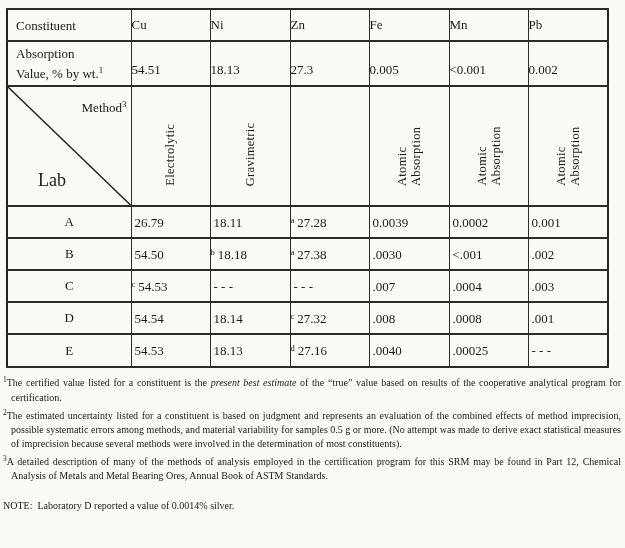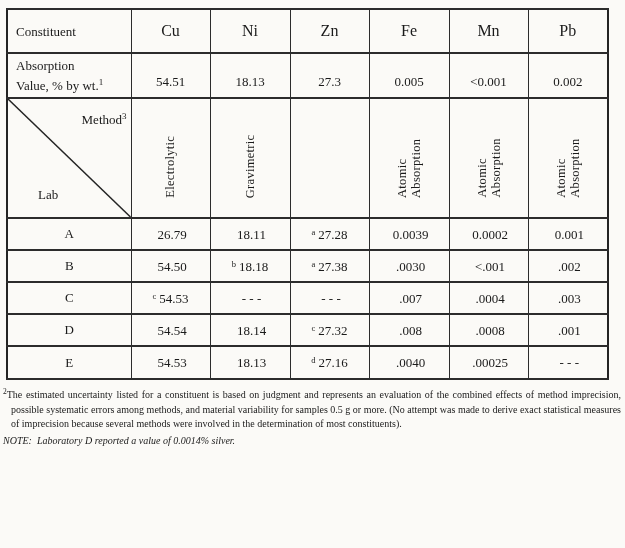--- a/index.html
+++ b/index.html
@@ -18,70 +18,70 @@
     border:1px solid #2c2c2c;
     border-top-width:2px;border-bottom-width:2px;
     padding:0;overflow:hidden;
   }
   td.lbl{
     text-align:left;vertical-align:top;
     padding:3px 4px 3px 8px;
     font-size:13px;line-height:17px;
   }
   td.lbl.mid{vertical-align:middle;padding-top:0;padding-bottom:0;}
-  td.hc{text-align:center;vertical-align:middle;font-size:16px;}
-  td.v{text-align:center;vertical-align:middle;font-size:13px;}
+  td.hc{text-align:left;vertical-align:middle;font-size:13px;}
+  td.v{vertical-align:middle;font-size:13px;}
   td.v.bot{vertical-align:bottom;padding-bottom:7px;}
   td.v sup.cs{font-size:8.5px;margin-right:3px;position:relative;top:1px;}
   sup.rs{font-size:9px;}
   td.labname{text-align:center;vertical-align:middle;font-size:13px;}
   
   td.corner{position:relative;}
   td.corner svg{position:absolute;top:0;left:0;width:100%;height:100%;display:block;}
   .cornerMethod{position:absolute;top:12px;right:4px;font-size:13px;}
-  .cornerLab{position:absolute;bottom:14px;left:30px;font-size:13px;}
+  .cornerLab{position:absolute;bottom:14px;left:30px;font-size:18px;}
   
   td.vcell{vertical-align:middle;}
   .vwrap{display:flex;align-items:center;justify-content:center;height:118px;}
   .vtext{
     transform:rotate(-90deg);
     width:80px;font-size:12.5px;line-height:13.5px;
     letter-spacing:0.3px;text-align:left;white-space:normal;
   }
   
   .fns{
     margin:5px 4px 0 3px;
     font-size:10px;line-height:14px;
     text-align:justify;
   }
   .fn{padding-left:8px;text-indent:-8px;margin-bottom:1px;}
   .fn sup{font-size:7.5px;}
   .fn em{font-style:italic;}
-  .note{margin-top:3px;font-style:italic;}
+  .note{margin-top:16px;}
   .mfns{
     display:grid;grid-template-columns:297px 1fr;
     column-gap:4px;margin-top:2px;
     text-align:left;line-height:15.5px;
   }
 </style>
 </head>
 <body>
 
 <table class="tbl">
   <colgroup>
     <col style="width:124px">
       <col style="width:79px">
       <col style="width:80px">
     <col style="width:79px">
       <col style="width:80px">
       <col style="width:79px">
       <col style="width:80px">
   </colgroup>
   <tbody>
-  <tr style="height:44px">
+  <tr style="height:32px">
     <td class="lbl mid">Constituent</td>
     <td class="hc">Cu</td>
     <td class="hc">Ni</td>
     <td class="hc">Zn</td>
     <td class="hc">Fe</td>
     <td class="hc">Mn</td>
     <td class="hc">Pb</td>
   </tr>
   <tr style="height:39px">
     <td class="lbl">
@@ -176,20 +176,22 @@
     <td class="v"><sup class="cs"></sup><span>18.13</span></td>
     <td class="v"><sup class="cs">d</sup><span>27.16</span></td>
     <td class="v"><sup class="cs"></sup><span>.0040</span></td>
     <td class="v"><sup class="cs"></sup><span>.00025</span></td>
     <td class="v"><sup class="cs"></sup><span>- - -</span></td>
   </tr>
   </tbody>
 </table>
 
 <div class="fns">
+  <div class="fn"><sup>1</sup><span>The certified value listed for a constituent is the </span><em>present best estimate</em><span> of the “true” value based on results of the cooperative analytical program for certification.</span></div>
   <div class="fn"><sup>2</sup><span>The estimated uncertainty listed for a constituent is based on judgment and represents an evaluation of the combined effects of method imprecision, possible systematic errors among methods, and material variability for samples 0.5 g or more.  (No attempt was made to derive exact statistical measures of imprecision because several methods were involved in the determination of most constituents).</span></div>
+  <div class="fn"><sup>3</sup><span>A detailed description of many of the methods of analysis employed in the certification program for this SRM may be found in Part 12, Chemical Analysis of Metals and Metal Bearing Ores, Annual Book of ASTM Standards.</span></div>
   <div class="note">NOTE:&nbsp; Laboratory D reported a value of 0.0014% silver.</div>
   <div class="mfns">
     <div class="fn"></div>
     <div class="fn"></div>
 
   </div>
 </div>
 
 </body></html>

